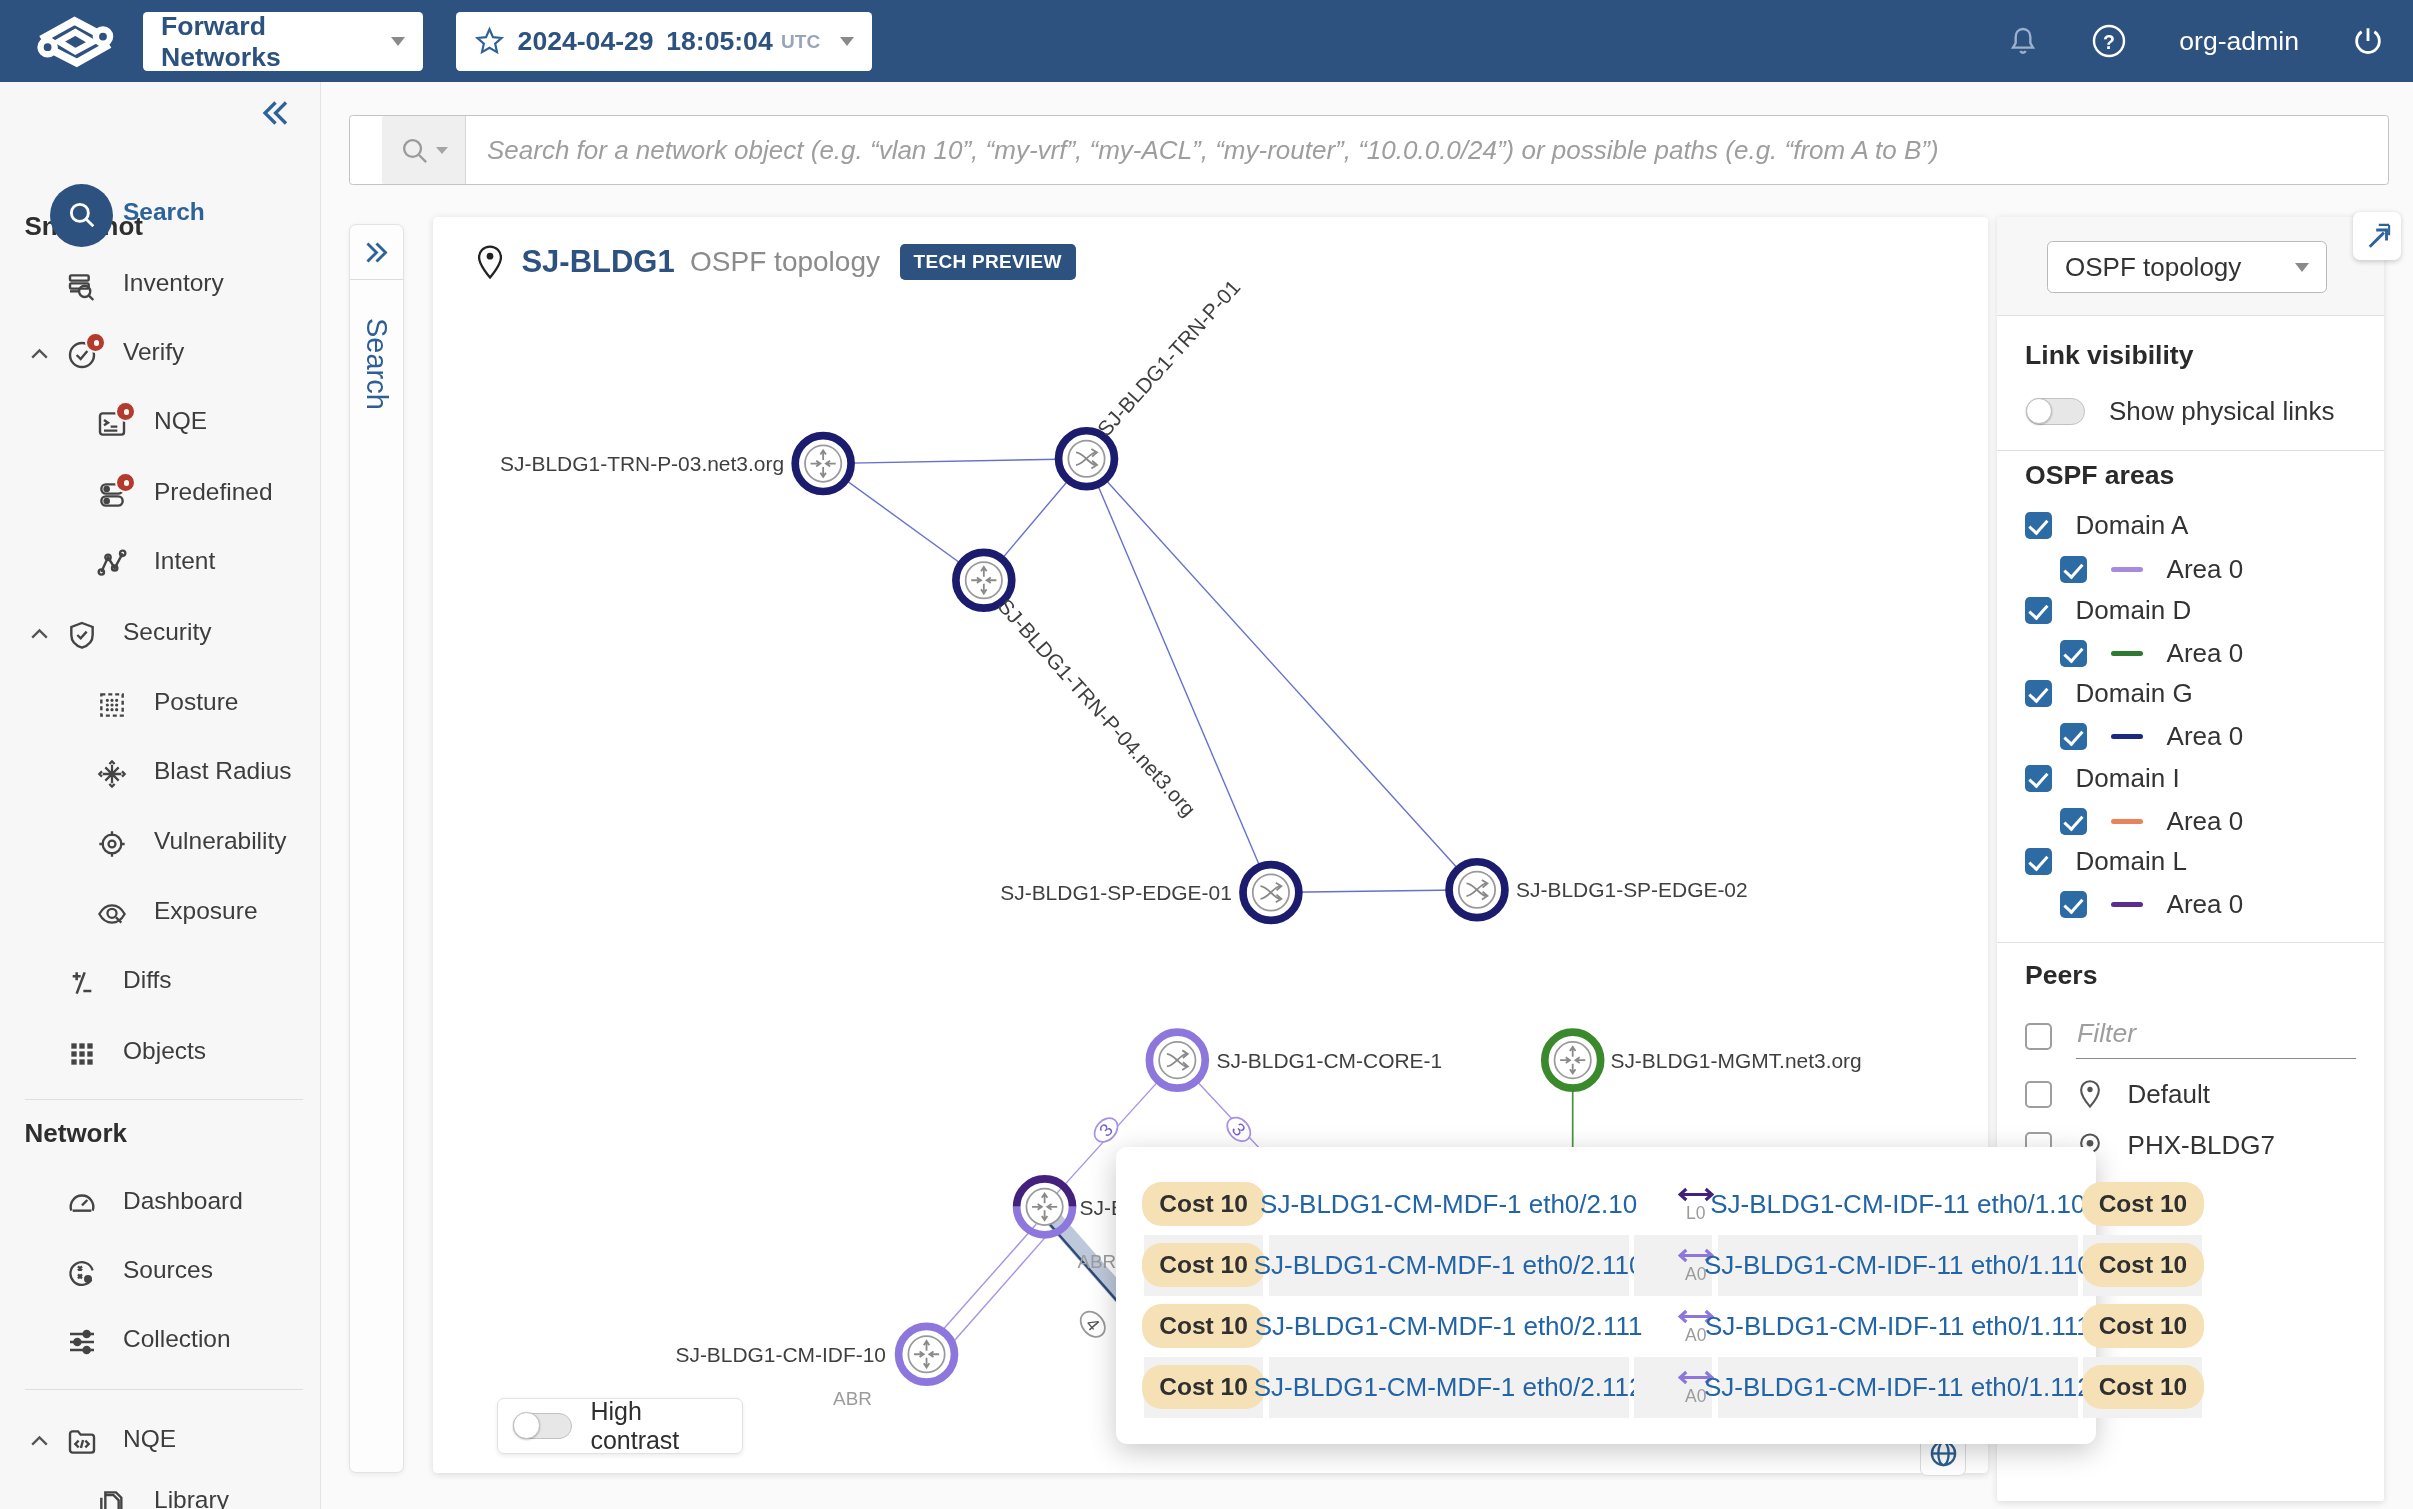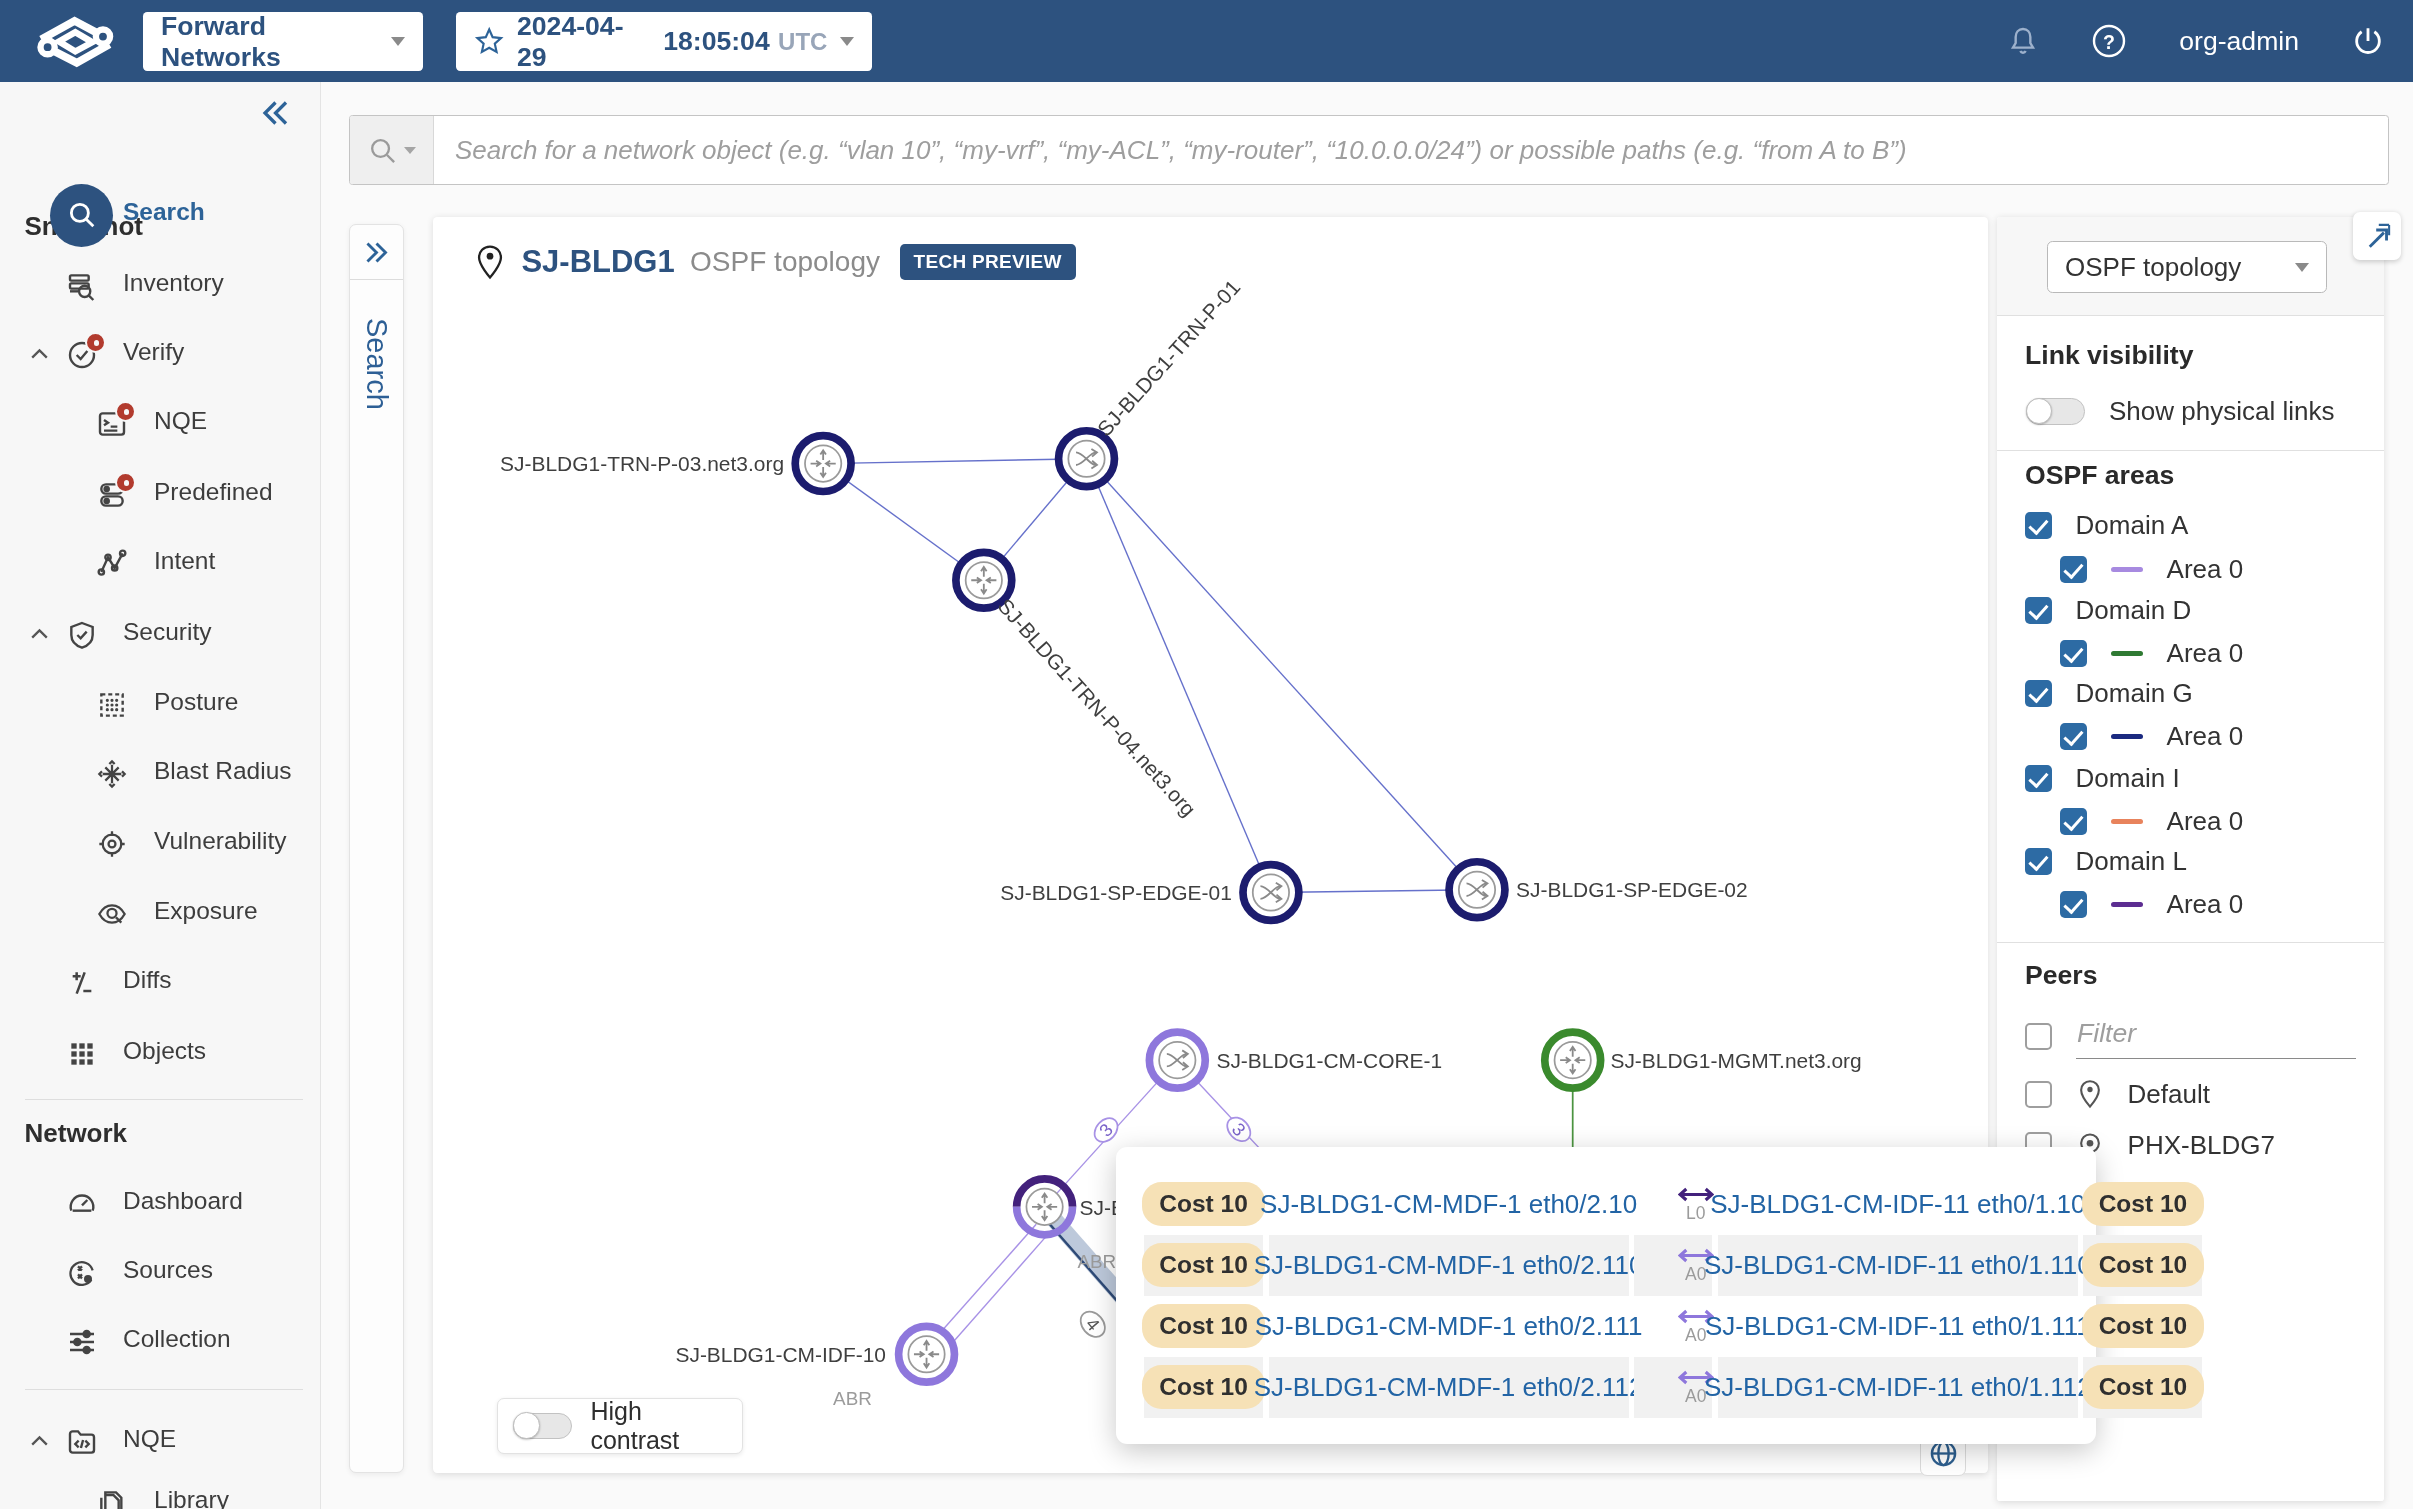--- a/index.html
+++ b/index.html
@@ -8,21 +8,21 @@
 
   
   .topbar { position:absolute; left:0; top:0; width:2413px; height:82px; background:#2d527f; z-index:40; }
   .logo { position:absolute; left:26.6px; top:5.6px; width:98px; height:71px; }
   .tb-box { position:absolute; top:12px; height:59px; background:#fff; border-radius:4.2px;
             display:flex; align-items:center; padding:0 18px; gap:12.6px; }
   .tb-org { left:143px; width:280px; }
   .tb-org .txt { color:#2d527f; font-size:26.6px; font-weight:700; }
   .tb-date { left:456px; width:416px; }
   .tb-date .d { color:#2d527f; font-size:26.6px; font-weight:700; }
-  .tb-date .utc { color:#98a5b8; font-size:24px; font-weight:700; margin-left:-4.2px; }
+  .tb-date .utc { color:#98a5b8; font-size:19px; font-weight:700; margin-left:-4.2px; }
   .caret-down { width:0; height:0; border-left:7.7px solid transparent; border-right:7.7px solid transparent;
                 border-top:9px solid #8a8a8a; margin-left:auto; }
   .tb-right { position:absolute; right:28px; top:0; height:82px; display:flex; align-items:center; gap:52px; }
   .tb-user { color:#fff; font-size:26.6px; }
 
   
   .sidebar { position:absolute; left:0; top:82px; width:321px; height:1427px; background:#f7f7f7;
              border-right:0.7px solid #e4e4e4; z-index:30; }
   .collapse-btn { position:absolute; right:28px; top:12.6px; color:#2d6398; }
   .sheading { position:absolute; left:24.5px; font-size:26px; font-weight:700; color:#2e2e2e; }
@@ -38,21 +38,21 @@
                    background:#2d527f; display:flex; align-items:center; justify-content:center; }
   .lbl.active { color:#2d6398; font-weight:700; left:123px; }
   .reddot { position:absolute; width:21px; height:21px; border-radius:50%; background:#b23b2e;
             border:2.8px solid #f7f7f7; top:-7px; right:-8.4px; }
   .reddot::after { content:""; position:absolute; left:6.3px; top:6.3px; width:5.6px; height:5.6px;
                    border-radius:50%; background:#f7f7f7; }
   .sdivider { position:absolute; left:24.5px; right:17.5px; height:0.7px; background:#dedede; }
 
   
   .searchbar { position:absolute; left:349px; top:115px; width:2040px; height:70px; background:#fff;
-               border:1.4px solid #c4c4c4; border-radius:3.5px; display:flex; align-items:stretch; z-index:20; }
+               border:1.4px solid #c4c4c4; border-radius:3.5px; display:flex; align-items:stretch; z-index:20;padding-left:32px; }
   .sb-left { width:84px; background:#efefef; border-right:1.4px solid #d8d8d8; display:flex;
              align-items:center; justify-content:center; gap:5.6px; border-radius:2.1px 0 0 2.1px; }
   .sb-caret { width:0; height:0; border-left:6.3px solid transparent; border-right:6.3px solid transparent;
               border-top:7.7px solid #a5a5a5; }
   .searchbar input { flex:1; border:none; outline:none; font-size:26px; padding:0 21px;
                      font-family:"Liberation Sans", sans-serif; color:#444; background:transparent; }
   .searchbar input::placeholder { color:#9e9e9e; font-style:italic; }
 
   
   .sidetab { position:absolute; left:349px; top:224px; width:55px; height:1249px; background:#fdfdfd;

